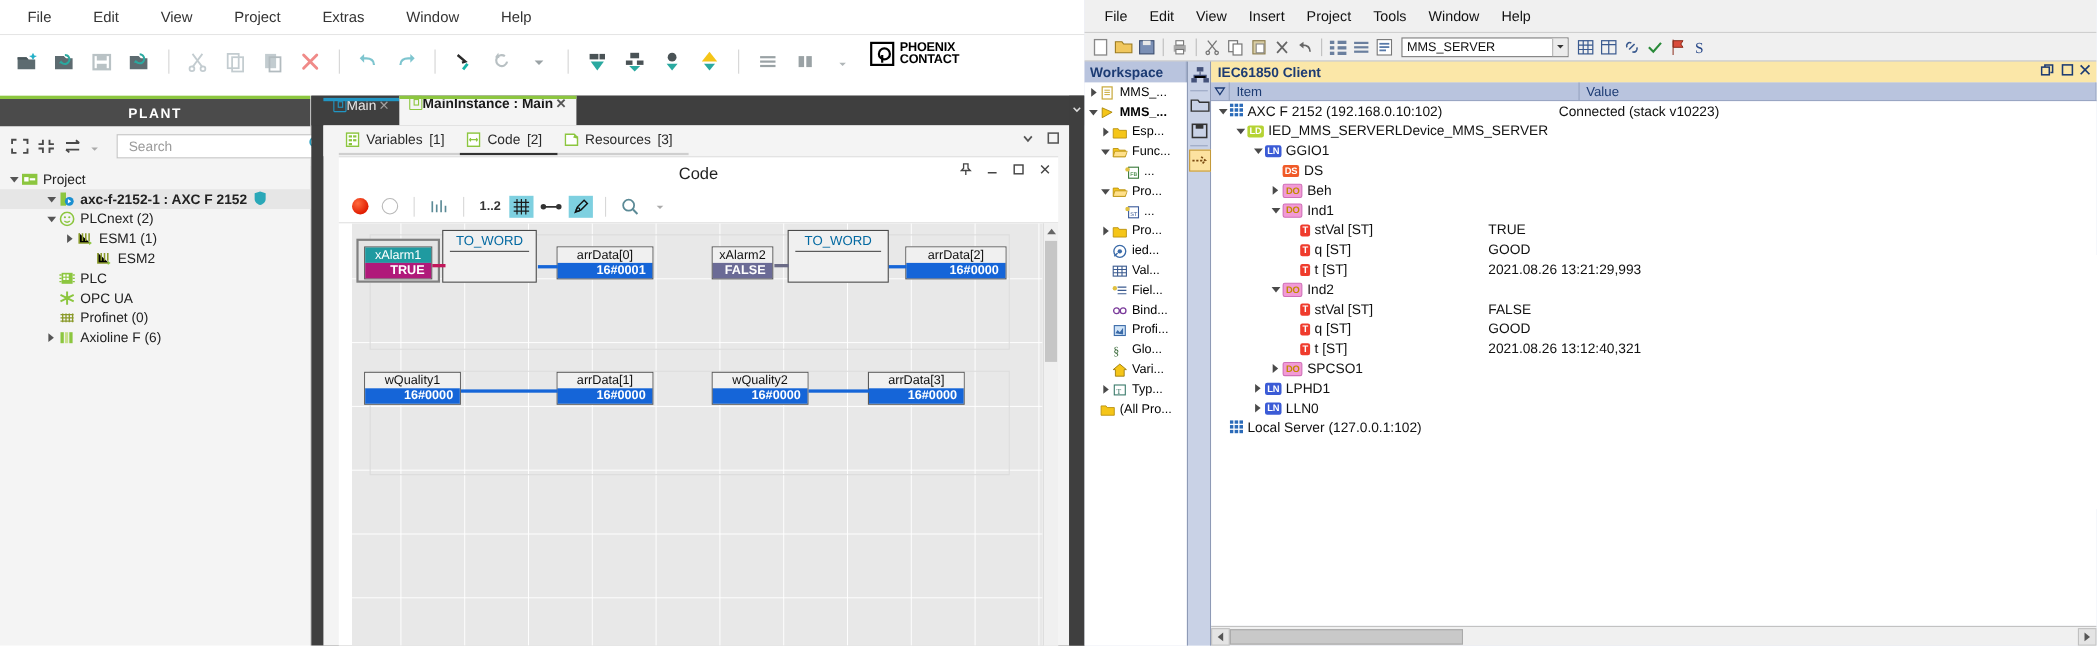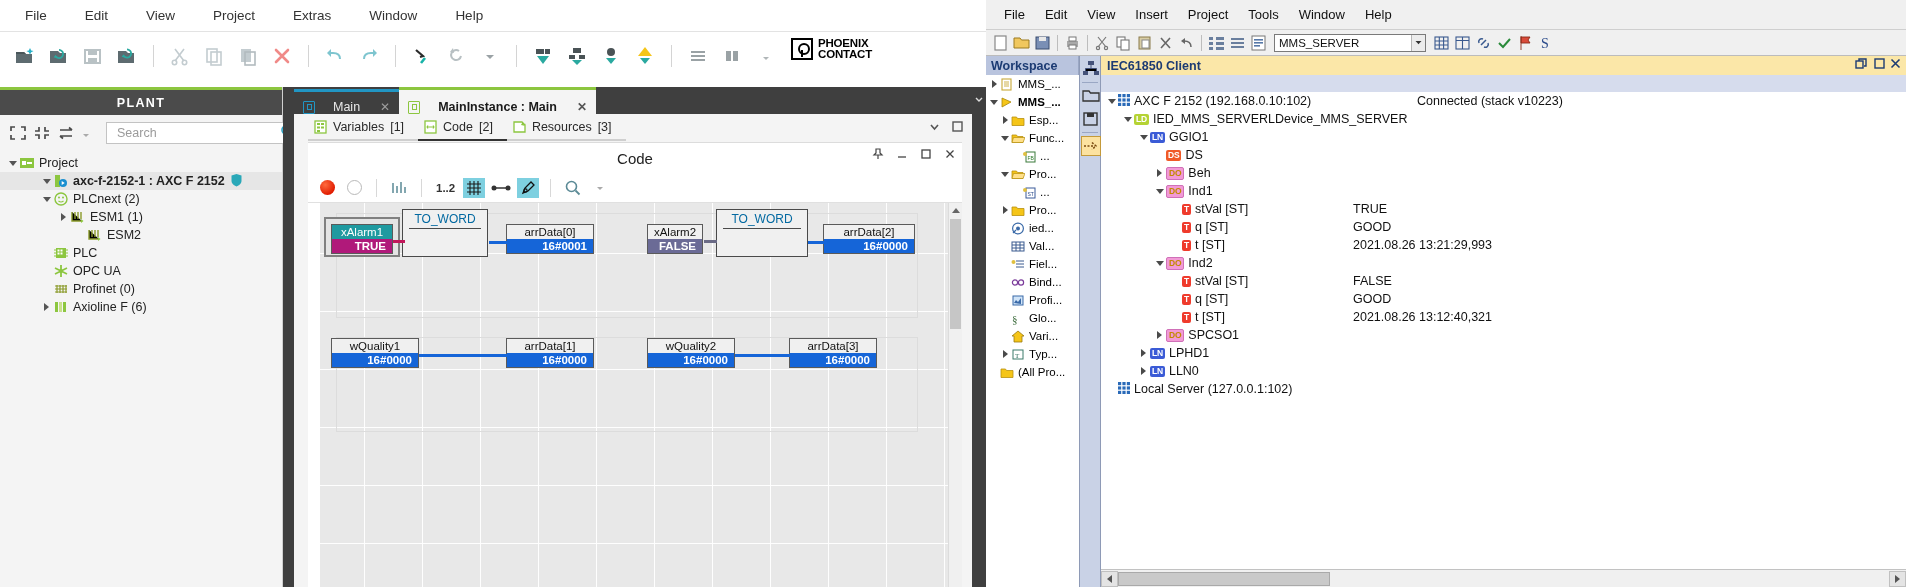--- a/index.html
+++ b/index.html
@@ -80,21 +80,21 @@
   .chev { width: 0; height: 0; }
   .chev.right { border-left: 5px solid #555; border-top: 4px solid transparent; border-bottom: 4px solid transparent; }
   .chev.down { border-top: 5px solid #555; border-left: 4px solid transparent; border-right: 4px solid transparent; }
   .ticon { width: 16px; height: 14px; flex: 0 0 16px; margin-right: 3px; position: relative; }
   .tlabel { padding-left: 1px; }
 
   
   .editor-wrap { position: absolute; left: 283px; top: 87px; right: 0; bottom: 0; background: #3f3f3f; }
   .tabstrip { height: 27px; background: #3f3f3f; display: flex; align-items: flex-end; padding-left: 11px; }
   .etab {
-    height: 25px; display: flex; align-items: flex-end; gap: 18px; padding: 0 9px;
+    height: 25px; display: flex; align-items: flex-start; gap: 0; padding: 0 9px;
     font-size: 12.5px; color: #e8e8e8; background: #3f3f3f; position: relative; cursor: pointer;
   }
   .etab .tabsq { width: 12px; height: 13px; border: 1.6px solid #2196c4; border-radius: 1px; }
   .etab .tabsq i { display:block; width:5px; height:6px; border:1.4px solid #2196c4; margin:2px auto 0; }
   .etab.active {
     background: #f4f4f4; color: #1a1a1a; font-weight: bold; height: 27px;
   }
   .etab.active .tabsq { border-color: #8cc63f; }
   .etab.active .tabsq i { border-color:#8cc63f; }
   .etab .x { font-size: 12px; color: #9e9e9e; margin-left: 2px; }
@@ -1153,20 +1153,29 @@
             <rect x="2" y="2" width="9" height="9" fill="none" stroke="#1c3b73" stroke-width="1.4"></rect>
           </svg>
       </span>
       <span class="client-winbtn" style="right:4px;">
         <svg width="13" height="13" viewBox="0 0 13 13">
             <path d="M2.5 2.5l8 8M10.5 2.5l-8 8" stroke="#1c3b73" stroke-width="1.6"></path>
           </svg>
       </span>
     </div>
 
+    <div class="col-head">
+      <div class="ch-corner">
+        <svg width="17" height="17" viewBox="0 0 17 17">
+            <path d="M4 5h8l-4 6z" fill="none" stroke="#1c3b73" stroke-width="1.2"></path>
+          </svg>
+      </div>
+      <div class="ch-cell" style="width:318px;">Item</div>
+      <div class="ch-cell" style="flex:1;">Value</div>
+    </div>
 
     <div class="item-tree" id="item-tree">
         <div class="it-row" style="position: relative; padding-left: 4px;">
           <span class="it-tw">
             <span class="tri d"></span>
           </span>
           <span style="margin-right:4px;display:inline-block;vertical-align:middle;"><svg width="12" height="12" viewBox="0 0 12 12">
               <g fill="#2a6ab8">
                 <rect x="0" y="0" width="3.2" height="3.2"></rect>
                 <rect x="4.4" y="0" width="3.2" height="3.2"></rect>

